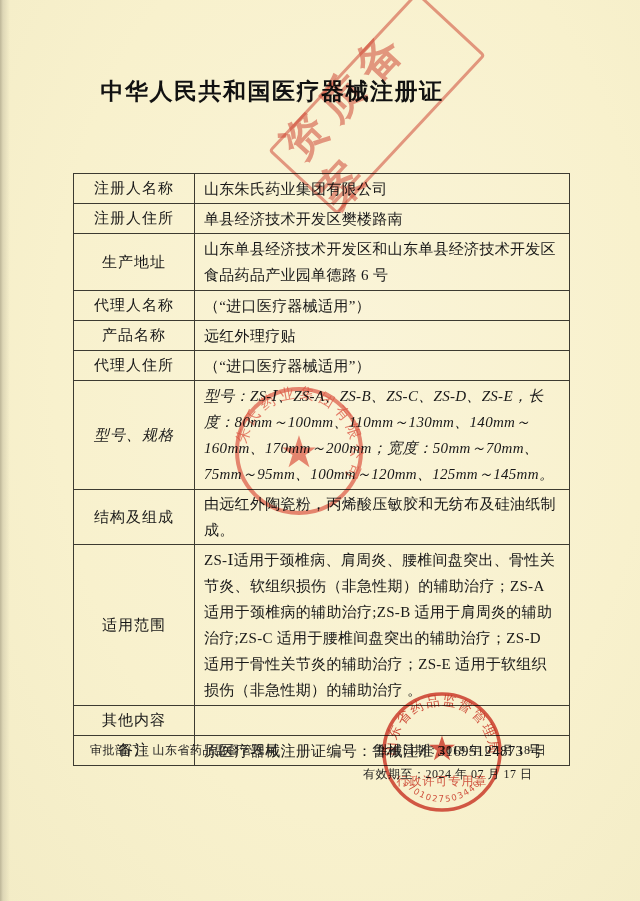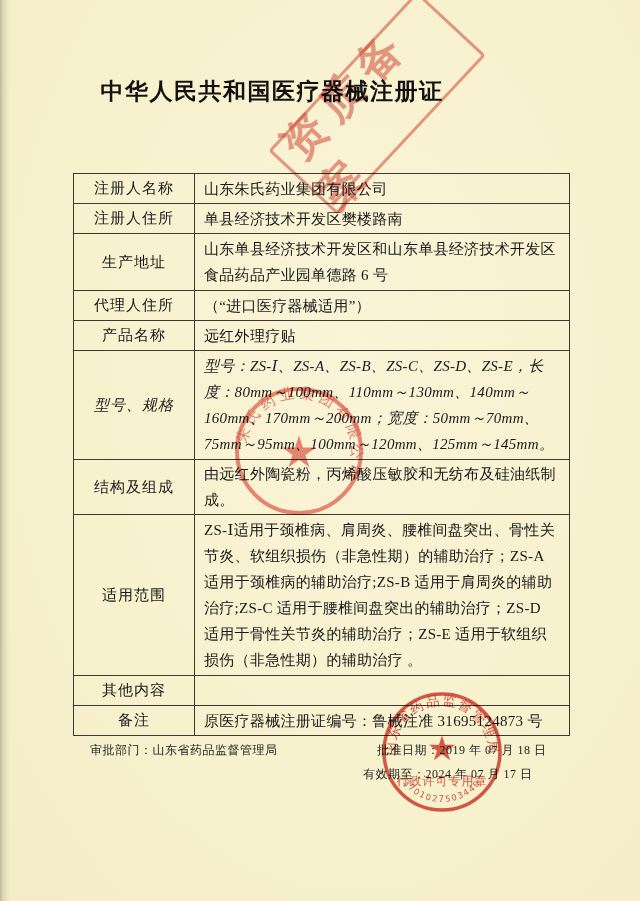--- a/index.html
+++ b/index.html
@@ -81,26 +81,30 @@
       </tr>
       <tr class="r1">
         <td class="lab">注册人住所</td>
         <td class="val">单县经济技术开发区樊楼路南</td>
       </tr>
       <tr class="r2">
         <td class="lab">生产地址</td>
         <td class="val">山东单县经济技术开发区和山东单县经济技术开发区食品药品产业园单德路 6 号</td>
       </tr>
       <tr class="r1">
-        <td class="lab">代理人住所</td>
+        <td class="lab">代理人名称</td>
         <td class="val">（“进口医疗器械适用”）</td>
       </tr>
       <tr class="r1">
         <td class="lab">产品名称</td>
         <td class="val">远红外理疗贴</td>
+      </tr>
+      <tr class="r1">
+        <td class="lab">代理人住所</td>
+        <td class="val">（“进口医疗器械适用”）</td>
       </tr>
       <tr class="r4">
         <td class="lab">型号、规格</td>
         <td class="val">型号：ZS-Ⅰ、ZS-A、ZS-B、ZS-C、ZS-D、ZS-E，长度：80mm～100mm、110mm～130mm、140mm～160mm、170mm～200mm；宽度：50mm～70mm、75mm～95mm、100mm～120mm、125mm～145mm。</td>
       </tr>
       <tr class="r1">
         <td class="lab">结构及组成</td>
         <td class="val">由远红外陶瓷粉，丙烯酸压敏胶和无纺布及硅油纸制成。</td>
       </tr>
       <tr class="r6">

